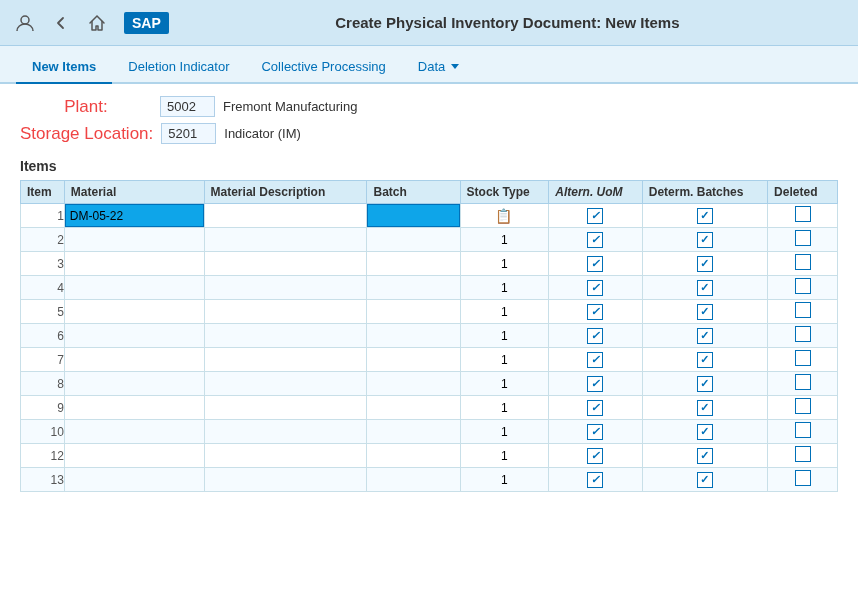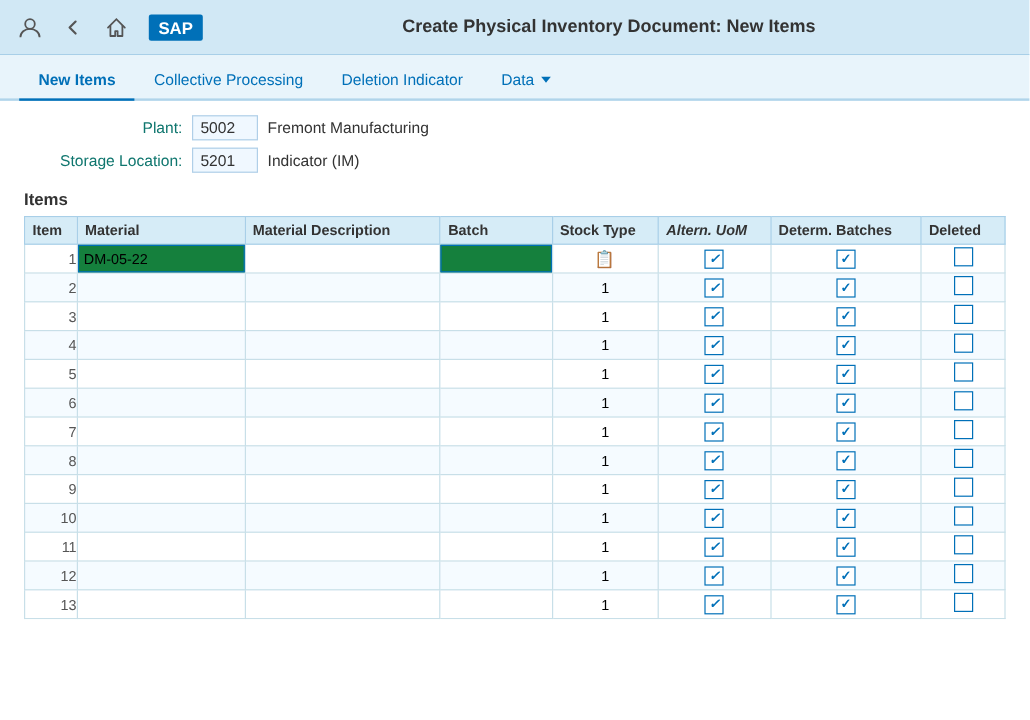--- a/index.html
+++ b/index.html
@@ -86,25 +86,25 @@
       padding: 12px 20px 0 20px;
     }
 
     
     .field-row {
       display: flex;
       align-items: center;
       margin-bottom: 6px;
     }
     .field-label {
-      text-align: right;
+      text-align: center;
       min-width: 140px;
       padding-right: 8px;
-      color: #0f766e;
-      font-size: 13px;
+      color: #ef4444;
+      font-size: 17px;
     }
     .field-value-box {
       background: #f0f8ff;
       border: 1px solid #b0cfe8;
       padding: 2px 6px;
       font-size: 13px;
       min-width: 55px;
       color: #333;
     }
     .field-value-text {
@@ -194,21 +194,21 @@
       border: none;
       background: transparent;
       padding: 2px 4px;
       font-size: 12px;
       outline: none;
     }
     .cell-input-active {
       width: 100%;
       height: 100%;
       border: 1px solid #0070b8;
-      background: #15803d;
+      background: #0ea5e9;
       padding: 2px 4px;
       font-size: 12px;
       outline: none;
     }
 
     .checkbox-cell {
       width: 16px;
       height: 16px;
       border: 1px solid #0070b8;
       background: #fff;
@@ -259,22 +259,22 @@
         <path d="M5 8.5V17h4v-4h2v4h4V8.5" stroke="#555" stroke-width="1.5" stroke-linecap="round" stroke-linejoin="round"></path>
       </svg>
     </div>
     <div class="sap-logo">SAP</div>
   </div>
   <div class="topbar-title">Create Physical Inventory Document: New Items</div>
 </div>
 
 <div class="navtabs">
   <div class="navtab active">New Items</div>
+  <div class="navtab">Deletion Indicator</div>
   <div class="navtab">Collective Processing</div>
-  <div class="navtab">Deletion Indicator</div>
   <div class="navtab navtab-more">
     <span>Data</span>
     <span class="chevron-down"></span>
   </div>
 </div>
 
 <div class="content">
 
   <div class="field-row">
     <div class="field-label">Plant:</div>
@@ -398,30 +398,20 @@
           <td class="td-item">10</td>
           <td class="td-material"><input type="text" class="cell-input" style=""></td>
           <td class="td-mat-desc"><input type="text" class="cell-input" style=""></td>
           <td class="td-batch"><input type="text" class="cell-input" style=""></td>
           <td class="td-stock" style="text-align: center;"><input type="text" class="cell-input" value="1" style="text-align: center;"></td>
           <td class="td-altuom" style="text-align: center;"><span class="checkbox-cell checkbox-checked"></span></td>
           <td class="td-detbatch" style="text-align: center;"><span class="checkbox-cell checkbox-checked"></span></td>
           <td class="td-deleted" style="text-align: center;"><span class="checkbox-cell checkbox-unchecked"></span></td>
         </tr>
         <tr>
-          <td class="td-item">11</td>
-          <td class="td-material"><input type="text" class="cell-input" style=""></td>
-          <td class="td-mat-desc"><input type="text" class="cell-input" style=""></td>
-          <td class="td-batch"><input type="text" class="cell-input" style=""></td>
-          <td class="td-stock" style="text-align: center;"><input type="text" class="cell-input" value="1" style="text-align: center;"></td>
-          <td class="td-altuom" style="text-align: center;"><span class="checkbox-cell checkbox-checked"></span></td>
-          <td class="td-detbatch" style="text-align: center;"><span class="checkbox-cell checkbox-checked"></span></td>
-          <td class="td-deleted" style="text-align: center;"><span class="checkbox-cell checkbox-unchecked"></span></td>
-        </tr>
-        <tr>
           <td class="td-item">12</td>
           <td class="td-material"><input type="text" class="cell-input" style=""></td>
           <td class="td-mat-desc"><input type="text" class="cell-input" style=""></td>
           <td class="td-batch"><input type="text" class="cell-input" style=""></td>
           <td class="td-stock" style="text-align: center;"><input type="text" class="cell-input" value="1" style="text-align: center;"></td>
           <td class="td-altuom" style="text-align: center;"><span class="checkbox-cell checkbox-checked"></span></td>
           <td class="td-detbatch" style="text-align: center;"><span class="checkbox-cell checkbox-checked"></span></td>
           <td class="td-deleted" style="text-align: center;"><span class="checkbox-cell checkbox-unchecked"></span></td>
         </tr>
         <tr>

